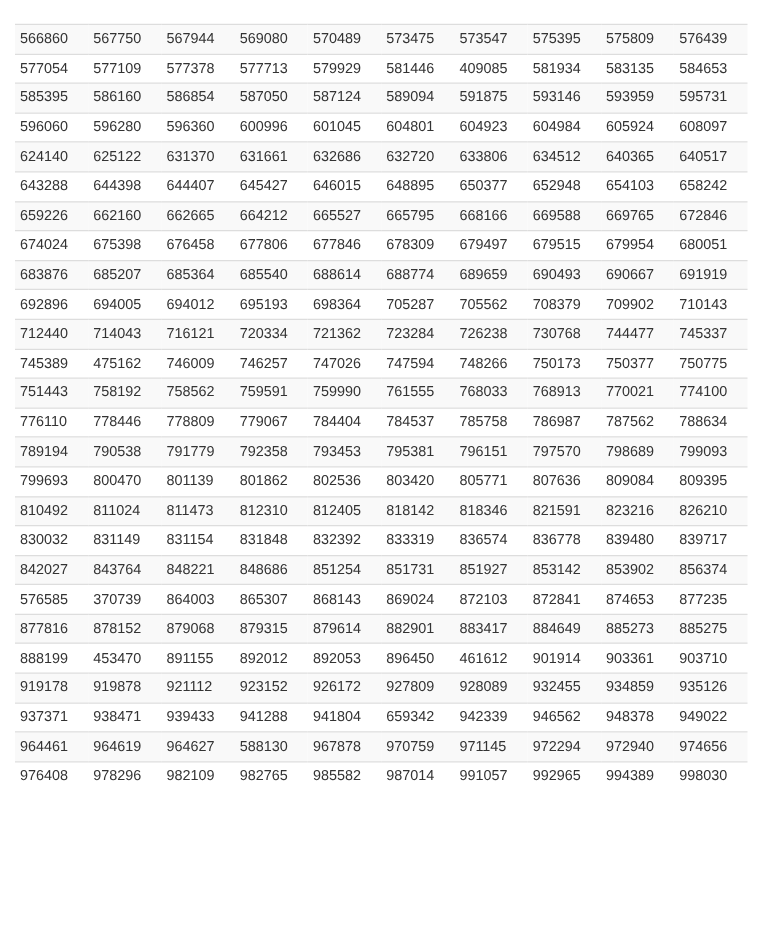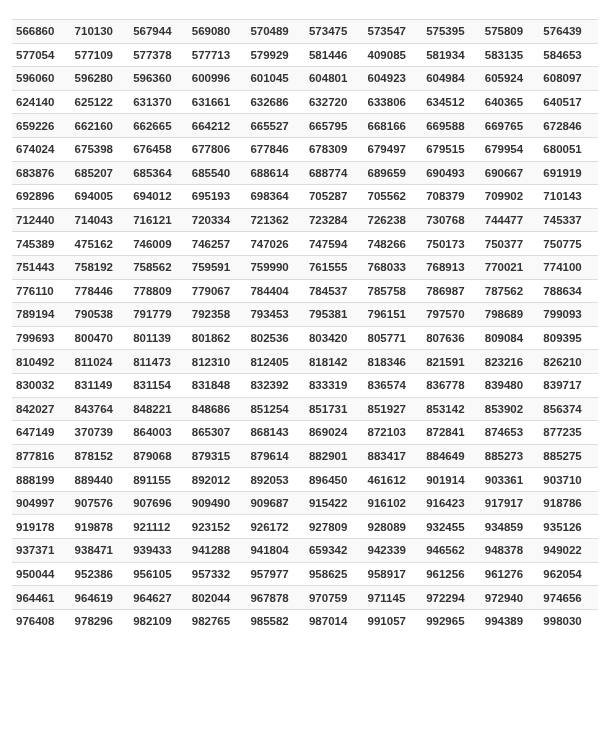--- a/index.html
+++ b/index.html
@@ -13,21 +13,20 @@
     body {
       font-family: "Liberation Sans", sans-serif;
       font-size: 11.5px;
       color: #333333;
     }
     .table-wrap {
       position: absolute;
       left: 12px;
       top: 19px;
       width: 586px;
-      font-weight: bold;
     }
     table {
       border-collapse: collapse;
       width: 586px;
       table-layout: fixed;
     }
     tr {
       height: 23.6px;
     }
     tr:nth-child(odd) td {
@@ -46,21 +45,21 @@
     }
   </style>
 </head>
 <body>
 
 <div class="table-wrap">
   <table>
     <tbody id="table-body">
         <tr>
           <td>566860</td>
-          <td>710130</td>
+          <td>567750</td>
           <td>567944</td>
           <td>569080</td>
           <td>570489</td>
           <td>573475</td>
           <td>573547</td>
           <td>575395</td>
           <td>575809</td>
           <td>576439</td>
         </tr>
         <tr>
@@ -69,20 +68,32 @@
           <td>577378</td>
           <td>577713</td>
           <td>579929</td>
           <td>581446</td>
           <td>409085</td>
           <td>581934</td>
           <td>583135</td>
           <td>584653</td>
         </tr>
         <tr>
+          <td>585395</td>
+          <td>586160</td>
+          <td>586854</td>
+          <td>587050</td>
+          <td>587124</td>
+          <td>589094</td>
+          <td>591875</td>
+          <td>593146</td>
+          <td>593959</td>
+          <td>595731</td>
+        </tr>
+        <tr>
           <td>596060</td>
           <td>596280</td>
           <td>596360</td>
           <td>600996</td>
           <td>601045</td>
           <td>604801</td>
           <td>604923</td>
           <td>604984</td>
           <td>605924</td>
           <td>608097</td>
@@ -93,20 +104,32 @@
           <td>631370</td>
           <td>631661</td>
           <td>632686</td>
           <td>632720</td>
           <td>633806</td>
           <td>634512</td>
           <td>640365</td>
           <td>640517</td>
         </tr>
         <tr>
+          <td>643288</td>
+          <td>644398</td>
+          <td>644407</td>
+          <td>645427</td>
+          <td>646015</td>
+          <td>648895</td>
+          <td>650377</td>
+          <td>652948</td>
+          <td>654103</td>
+          <td>658242</td>
+        </tr>
+        <tr>
           <td>659226</td>
           <td>662160</td>
           <td>662665</td>
           <td>664212</td>
           <td>665527</td>
           <td>665795</td>
           <td>668166</td>
           <td>669588</td>
           <td>669765</td>
           <td>672846</td>
@@ -249,21 +272,21 @@
           <td>848221</td>
           <td>848686</td>
           <td>851254</td>
           <td>851731</td>
           <td>851927</td>
           <td>853142</td>
           <td>853902</td>
           <td>856374</td>
         </tr>
         <tr>
-          <td>647149</td>
+          <td>576585</td>
           <td>370739</td>
           <td>864003</td>
           <td>865307</td>
           <td>868143</td>
           <td>869024</td>
           <td>872103</td>
           <td>872841</td>
           <td>874653</td>
           <td>877235</td>
         </tr>
@@ -274,41 +297,29 @@
           <td>879315</td>
           <td>879614</td>
           <td>882901</td>
           <td>883417</td>
           <td>884649</td>
           <td>885273</td>
           <td>885275</td>
         </tr>
         <tr>
           <td>888199</td>
-          <td>889440</td>
+          <td>453470</td>
           <td>891155</td>
           <td>892012</td>
           <td>892053</td>
           <td>896450</td>
           <td>461612</td>
           <td>901914</td>
           <td>903361</td>
           <td>903710</td>
-        </tr>
-        <tr>
-          <td>904997</td>
-          <td>907576</td>
-          <td>907696</td>
-          <td>909490</td>
-          <td>909687</td>
-          <td>915422</td>
-          <td>916102</td>
-          <td>916423</td>
-          <td>917917</td>
-          <td>918786</td>
         </tr>
         <tr>
           <td>919178</td>
           <td>919878</td>
           <td>921112</td>
           <td>923152</td>
           <td>926172</td>
           <td>927809</td>
           <td>928089</td>
           <td>932455</td>
@@ -321,36 +332,24 @@
           <td>939433</td>
           <td>941288</td>
           <td>941804</td>
           <td>659342</td>
           <td>942339</td>
           <td>946562</td>
           <td>948378</td>
           <td>949022</td>
         </tr>
         <tr>
-          <td>950044</td>
-          <td>952386</td>
-          <td>956105</td>
-          <td>957332</td>
-          <td>957977</td>
-          <td>958625</td>
-          <td>958917</td>
-          <td>961256</td>
-          <td>961276</td>
-          <td>962054</td>
-        </tr>
-        <tr>
           <td>964461</td>
           <td>964619</td>
           <td>964627</td>
-          <td>802044</td>
+          <td>588130</td>
           <td>967878</td>
           <td>970759</td>
           <td>971145</td>
           <td>972294</td>
           <td>972940</td>
           <td>974656</td>
         </tr>
         <tr>
           <td>976408</td>
           <td>978296</td>

